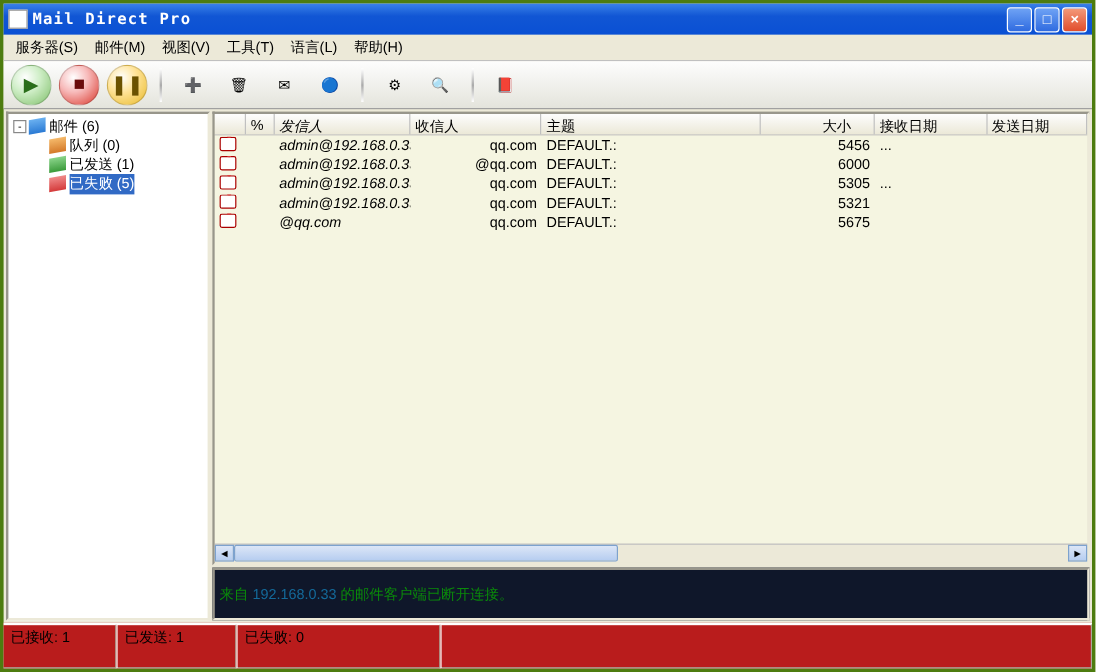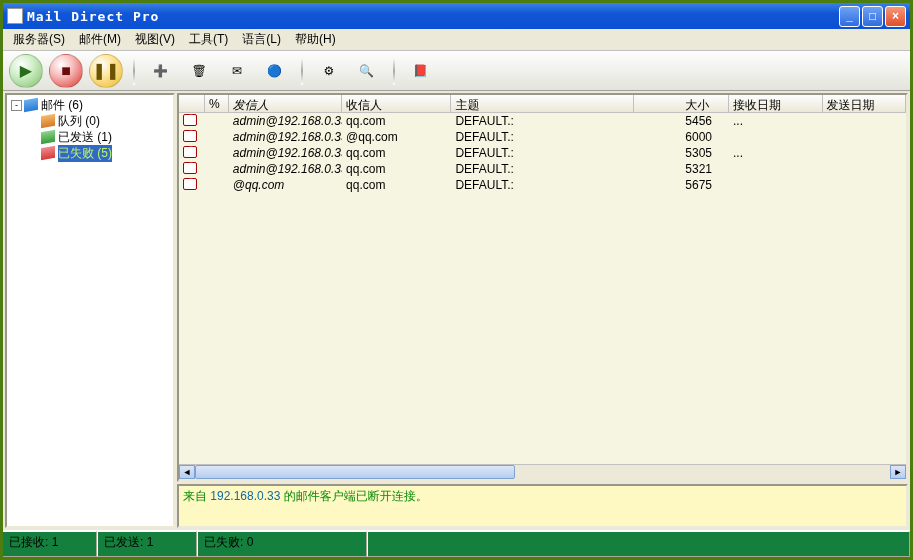--- a/index.html
+++ b/index.html
@@ -27,41 +27,41 @@
 .tb-sep { width:2px; height:28px; background: linear-gradient(#fff,#aaa,#fff); margin:0 4px;}
 
 .body { flex:1; display:flex; min-height:0; }
 
 .tree { width:170px; background:#fff; border:2px inset #ece9d8; margin:2px; overflow:auto; padding:2px 0;}
 .tree-row { display:flex; align-items:center; height:16px; padding:1px 0; cursor:pointer;}
 .tree-ind { display:inline-block; }
 .tree-exp { width:11px; height:11px; border:1px solid #888; font-size:9px; line-height:9px; text-align:center; margin-right:2px; background:#fff; color:#000;}
 .tree-ico { width:14px; height:12px; margin-right:3px; display:inline-block; transform:skewY(-10deg);}
 .ico-blue{background:linear-gradient(#6ab0f0,#2a7ad4);} .ico-orange{background:linear-gradient(#f5b96a,#d47a2a);} .ico-green{background:linear-gradient(#8ad48a,#3a9a3a);} .ico-red{background:linear-gradient(#f08a8a,#d43a3a);}
-.tree-row.sel .tree-label{background:#316ac5;color:#bef264;}
+.tree-row.sel .tree-label{background:#316ac5;color:#ffffff;}
 
 .maincol { flex:1; display:flex; flex-direction:column; margin:2px 2px 2px 0; min-width:0;}
 .listwrap { flex:1; display:flex; flex-direction:column; border:2px inset #ece9d8; min-height:0;}
 .listhead { display:flex; background:linear-gradient(#fdfdfd,#ebe8d7); border-bottom:1px solid #c0c0c0; height:18px; flex-shrink:0;}
 .listhead .col { border-right:1px solid #c0c0c0; padding:2px 4px; overflow:hidden; white-space:nowrap; cursor:pointer;}
 .listbody { flex:1; background:#f5f5e1; overflow:auto;}
 .row { display:flex; height:16px; align-items:center;}
 .row .cell { padding:0 4px; overflow:hidden; white-space:nowrap; text-overflow:clip;}
-.row .cell.right{}
+.row .cell.right{text-align:right;}
 .mail-ico{width:14px;height:12px;display:inline-block;border:1px solid #a00;background:#fff;position:relative;border-radius:2px;}
 .mail-ico:before{content:"";position:absolute;left:5px;top:-4px;width:4px;height:4px;background:#d33;border-radius:50%;}
 
 .scroll-h { height:16px; background:#ece9d8; border-top:1px solid #c0c0c0; display:flex;}
 .scroll-h .thumb{height:14px;background:linear-gradient(#dce6f7,#b6cdf0);border:1px solid #7da2ce;border-radius:2px;}
 .scroll-h .arrow{width:16px;height:14px;background:linear-gradient(#dce6f7,#b6cdf0);border:1px solid #7da2ce;text-align:center;font-size:9px;line-height:12px;}
 
-.logpane { height:44px; background:#fef9c3; border:2px inset #ece9d8; margin-top:2px; padding:2px 4px; overflow:hidden; font-family:"SimSun",monospace; font-size:12px; color:#0a8a0a;}
+.logpane { height:44px; background:#0f172a; border:2px inset #ece9d8; margin-top:2px; padding:12px 4px; overflow:hidden; font-family:"SimSun",monospace; font-size:12px; color:#0a8a0a;}
 .logpane .t1{color:#146a9a;}
 
-.statusbar { height:27px; background:#15803d; border-top:1px solid #fff; display:flex;}
+.statusbar { height:38px; background:#b91c1c; border-top:1px solid #fff; display:flex;}
 .statusbar .cell{border:1px solid #aca899; border-top-color:#fff; border-left-color:#fff; padding:2px 6px; margin-right:0;}
 .statusbar .cell:first-child{border-left:none;}
 
 
 .c0{width:26px;} .c1{width:24px;} .c2{width:114px;font-style:italic;} .c3{width:110px;} .c4{width:184px;} .c5{width:48px;margin-left:47px;} .c6{width:94px;} .c7{width:84px;}
 </style>
 </head>
 <body>
 
 <div class="window">

